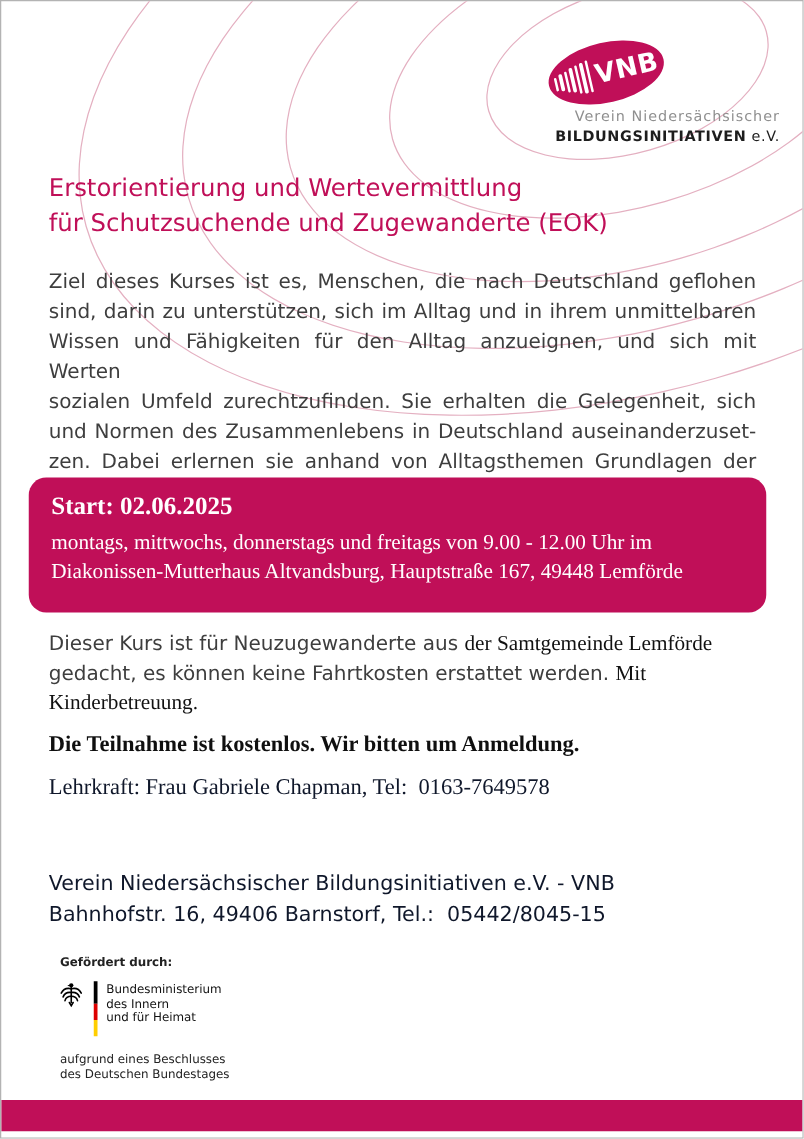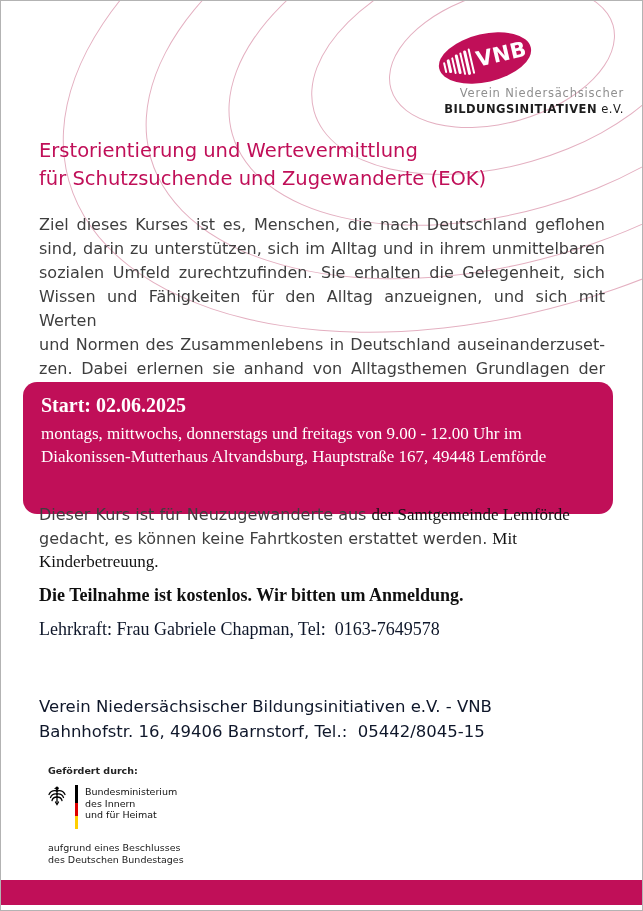--- a/index.html
+++ b/index.html
@@ -36,21 +36,21 @@
   .org-2 .bold{font-weight:bold;}
 
   .title{position:absolute;left:38px;top:136px;
     color:var(--accent,#c00f58);font-weight:normal;font-size:19.5px;line-height:28px;}
 
   .intro{position:absolute;left:38px;top:212px;width:566px;
     font-size:16px;line-height:24px;color:#3e3e3e;}
   .intro .jline{text-align:justify;text-align-last:justify;}
   .intro .jline.last{text-align:justify;text-align-last:left;}
 
-  .banner{position:absolute;left:22px;top:381px;width:590px;height:132px;
+  .banner{position:absolute;left:22px;top:381px;width:590px;height:108px;
     box-sizing:border-box;background:var(--accent,#c00f58);border-radius:14px;
     padding:12px 18px;color:#fff;font-family:"Liberation Serif",serif;}
   .banner .start{font-size:20px;font-weight:bold;margin-bottom:5px;}
   .banner .line{font-size:17px;line-height:23px;}
 
   .details{position:absolute;left:38px;top:502px;width:576px;
     font-size:16px;line-height:23.5px;}
   .seg-sans{font-family:"DejaVu Sans",sans-serif;color:#3e3e3e;}
   .seg-serif{font-family:"Liberation Serif",serif;font-size:17px;color:#111;}
 
@@ -106,22 +106,22 @@
   </div>
 
   <div class="title">
     <div>Erstorientierung und Wertevermittlung</div>
     <div>für Schutzsuchende und Zugewanderte (EOK)</div>
   </div>
 
   <div class="intro">
     <div class="jline">Ziel dieses Kurses ist es, Menschen, die nach Deutschland geflohen</div>
     <div class="jline">sind, darin zu unterstützen, sich im Alltag und in ihrem unmittelbaren</div>
+    <div class="jline">Wissen und Fähigkeiten für den Alltag anzueignen, und sich mit Werten</div>
     <div class="jline">sozialen Umfeld zurechtzufinden. Sie erhalten die Gelegenheit, sich</div>
-    <div class="jline">Wissen und Fähigkeiten für den Alltag anzueignen, und sich mit Werten</div>
     <div class="jline">und Normen des Zusammenlebens in Deutschland auseinanderzuset-</div>
     <div class="jline">zen. Dabei erlernen sie anhand von Alltagsthemen Grundlagen der</div>
     <div class="jline last">deutschen Sprache.</div>
   </div>
 
   <div class="banner">
     <div class="start">Start: 02.06.2025</div>
     <div class="line">montags, mittwochs, donnerstags und freitags von 9.00 - 12.00 Uhr im</div>
     <div class="line">Diakonissen-Mutterhaus Altvandsburg, Hauptstraße 167, 49448 Lemförde</div>
   </div>

